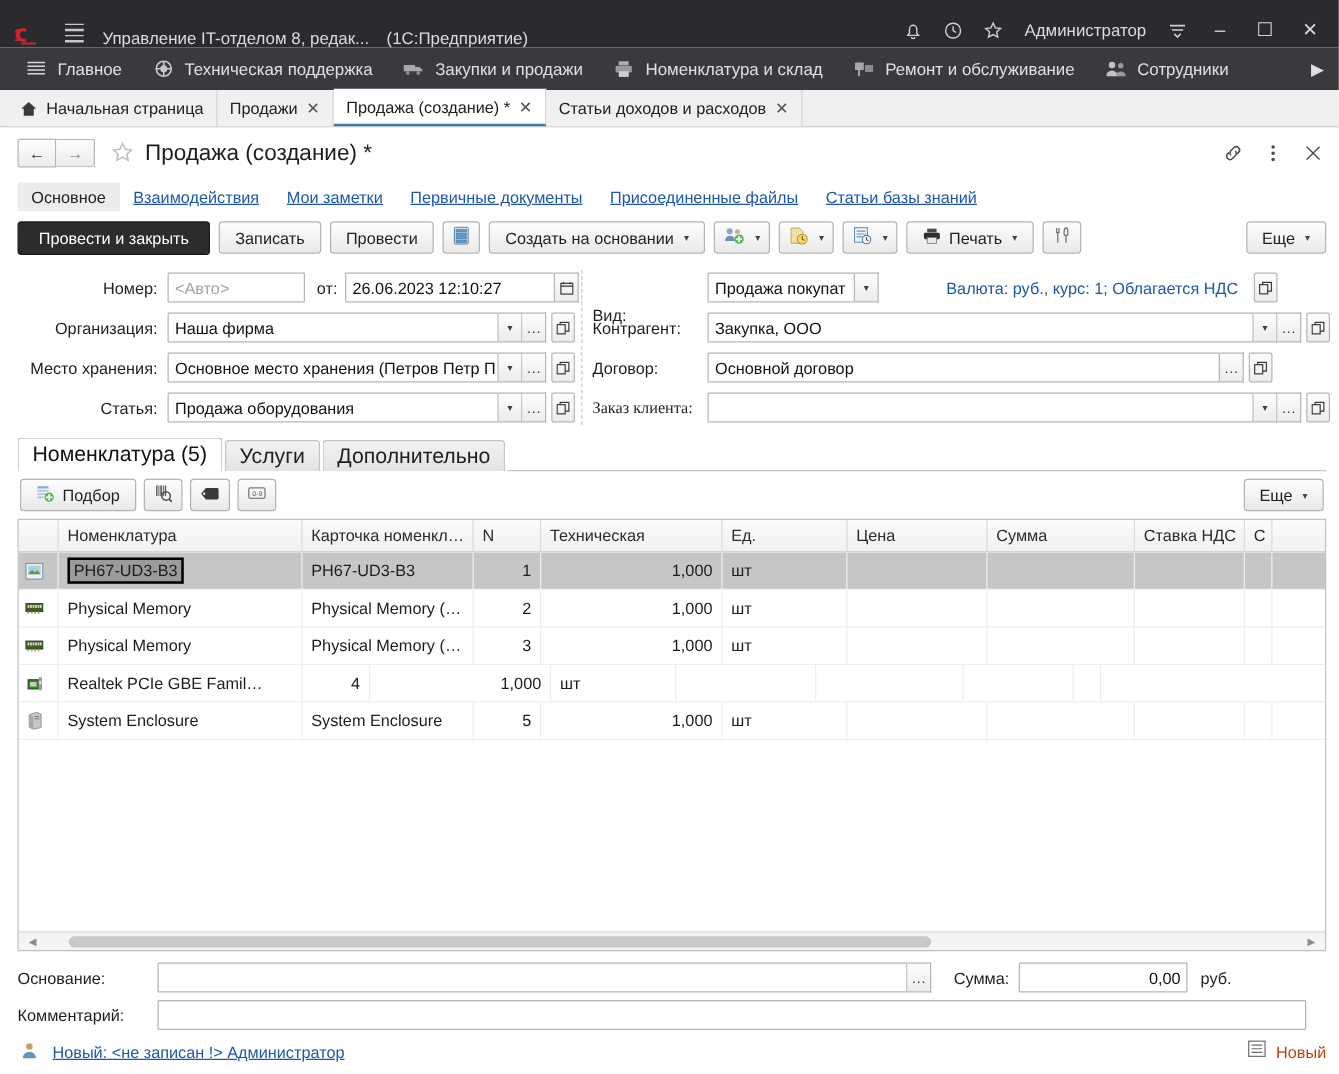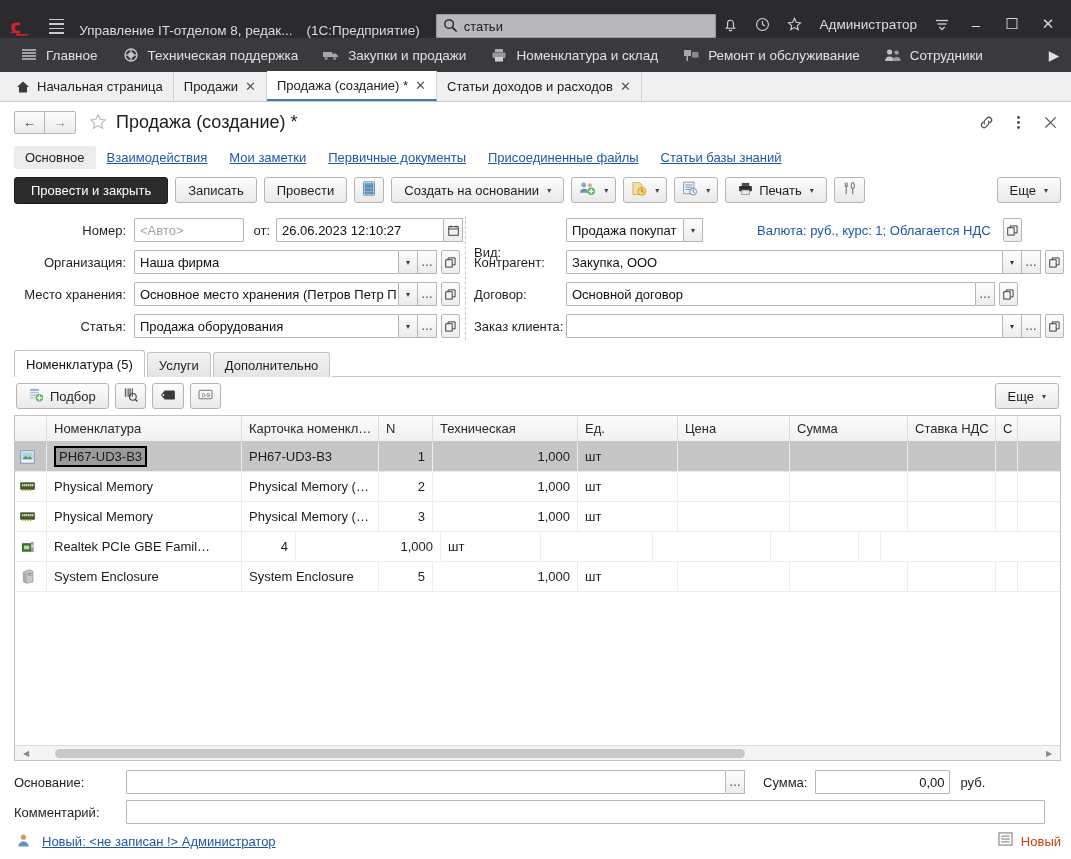--- a/index.html
+++ b/index.html
@@ -207,21 +207,21 @@
   
   .tblock {
     margin: 6px 10px 0 14px;
     flex: 1 1 auto;
     display: flex; flex-direction: column;
     min-height: 0;
   }
   .ttabs { display: flex; align-items: flex-end; height: 27px; }
   .ttab {
     height: 25px; padding: 0 11px;
-    font-size: 13px; color: #1f1f1f;
+    font-size: 17px; color: #1f1f1f;
     display: flex; align-items: center;
     border: 1px solid #c4c4c4; border-bottom: none;
     background: linear-gradient(#f3f3f3,#e4e4e4);
     border-radius: 3px 3px 0 0;
     margin-right: 2px; cursor: pointer; white-space: nowrap;
   }
   .ttab.active { background: #fff; height: 27px; color: #111; }
   .ttabs-fill { flex: 1; border-bottom: 1px solid #c4c4c4; height: 25px; }
 
   .tbar {
@@ -305,29 +305,20 @@
     </div>
     <div class="hamburger">
       <i></i>
         <i></i>
         <i></i>
         <i></i>
     </div>
     <div class="app-title">Управление IT-отделом 8, редак...</div>
     <div class="app-mode">(1С:Предприятие)</div>
 
-    <div class="search-wrap">
-      <span class="search-ico">
-        <svg width="15" height="15" viewBox="0 0 16 16">
-          <circle cx="6.5" cy="6.5" r="4.6" fill="none" stroke="#1c1c1e" stroke-width="1.4"></circle>
-          <line x1="10" y1="10" x2="14.5" y2="14.5" stroke="#1c1c1e" stroke-width="1.6"></line>
-        </svg>
-      </span>
-      <span class="search-text">статьи</span>
-    </div>
 
     <div class="tb-right">
       <div class="tb-icon">
         <svg width="17" height="17" viewBox="0 0 18 18" fill="none" stroke="#d0d0d4" stroke-width="1.2">
           <path d="M4.5 13 h9 l-1.4-1.8 V7.6 a3.1 3.1 0 0 0-6.2 0 v3.6 Z"></path>
           <path d="M7.6 14.4 a1.4 1.4 0 0 0 2.8 0"></path>
         </svg>
       </div>
       <div class="tb-icon">
         <svg width="17" height="17" viewBox="0 0 18 18" fill="none" stroke="#d0d0d4" stroke-width="1.2">
@@ -669,21 +660,21 @@
         <div class="ctrl-btn ctrl-dots">…</div>
         <div class="ctrl-btn sep">
           <svg width="11" height="11" viewBox="0 0 12 12" fill="none" stroke="#333" stroke-width="1">
             <rect x="0.8" y="3" width="7" height="8"></rect>
               <polyline points="3.4,3 3.4,1 11,1 11,8.6 8,8.6"></polyline>
           </svg>
         </div>
       </div>
 
       <div class="frow">
-        <div class="flabel l2" style="text-align:left;">Заказ клиента:</div>
+        <div class="flabel l2" style="text-align:left;font-family:Liberation Serif, serif;">Заказ клиента:</div>
         <div class="inp" style="width:437px;"></div>
         <div class="ctrl-btn" style="font-size:8px;">▾</div>
         <div class="ctrl-btn ctrl-dots">…</div>
         <div class="ctrl-btn sep">
           <svg width="11" height="11" viewBox="0 0 12 12" fill="none" stroke="#333" stroke-width="1">
             <rect x="0.8" y="3" width="7" height="8"></rect>
               <polyline points="3.4,3 3.4,1 11,1 11,8.6 8,8.6"></polyline>
           </svg>
         </div>
       </div>

